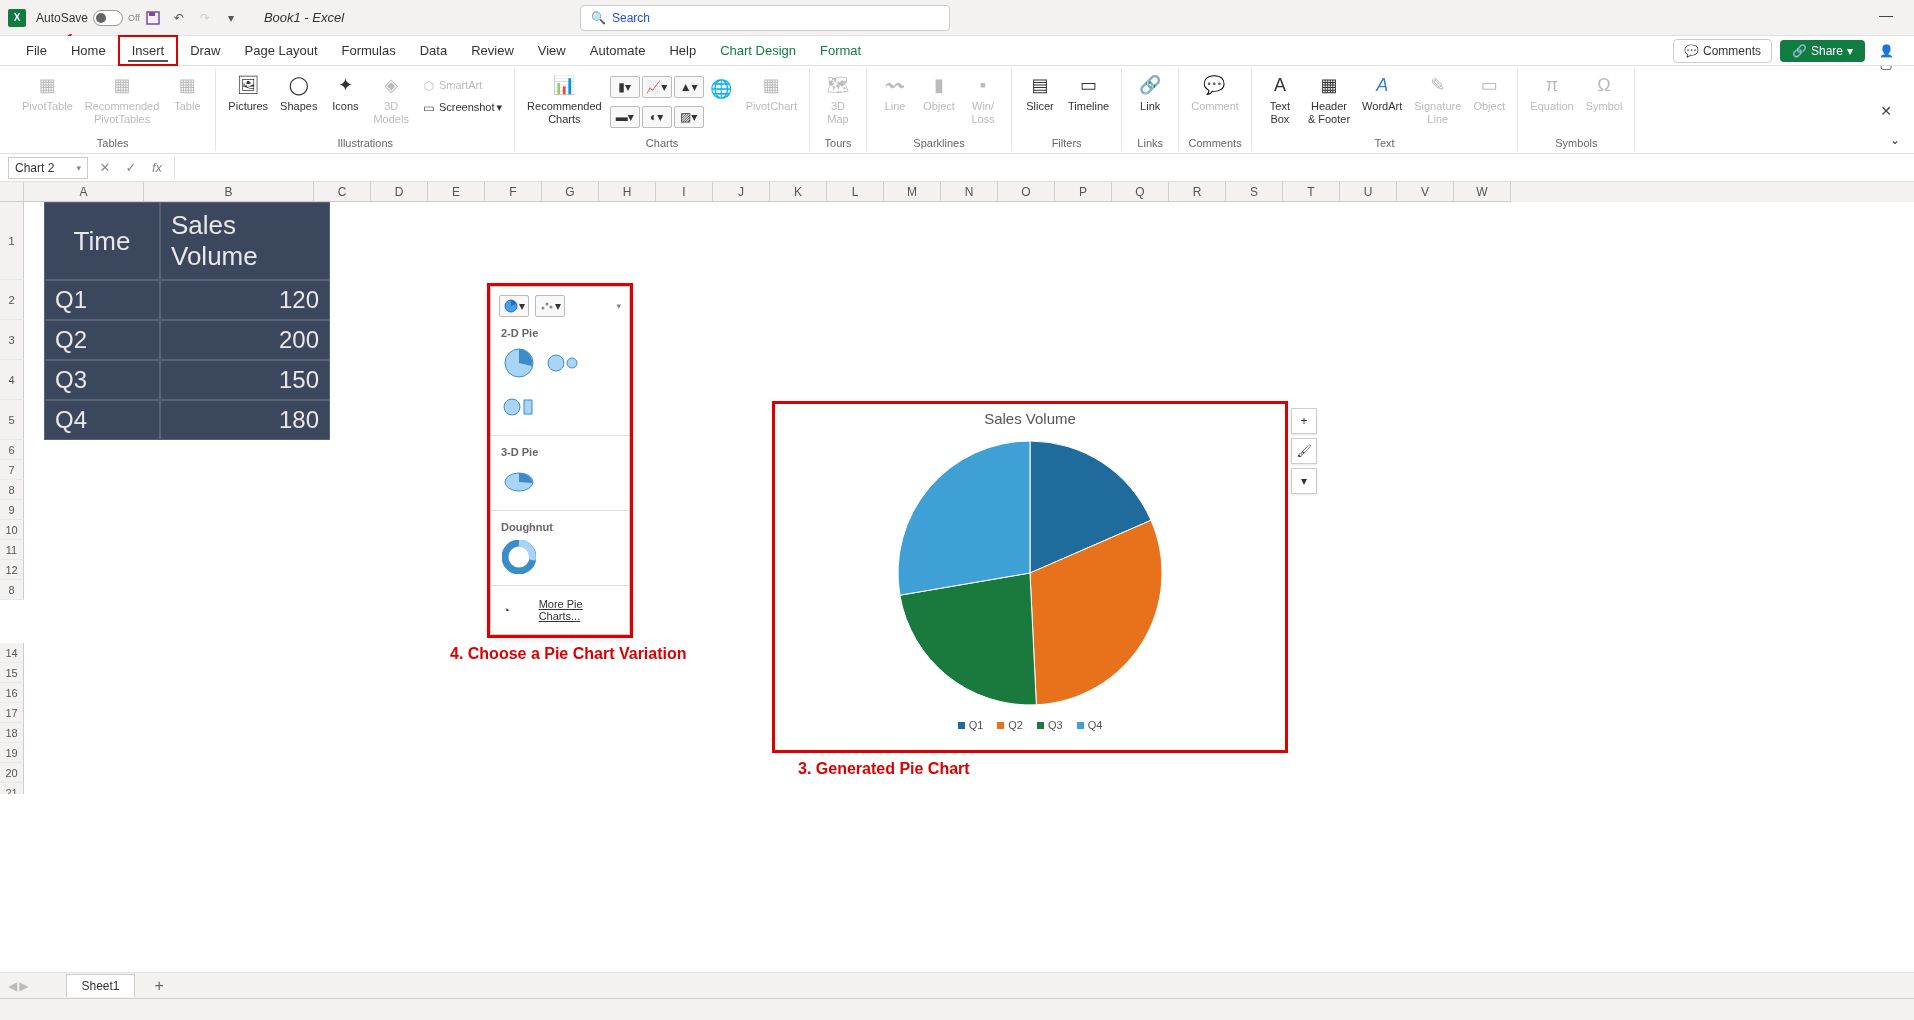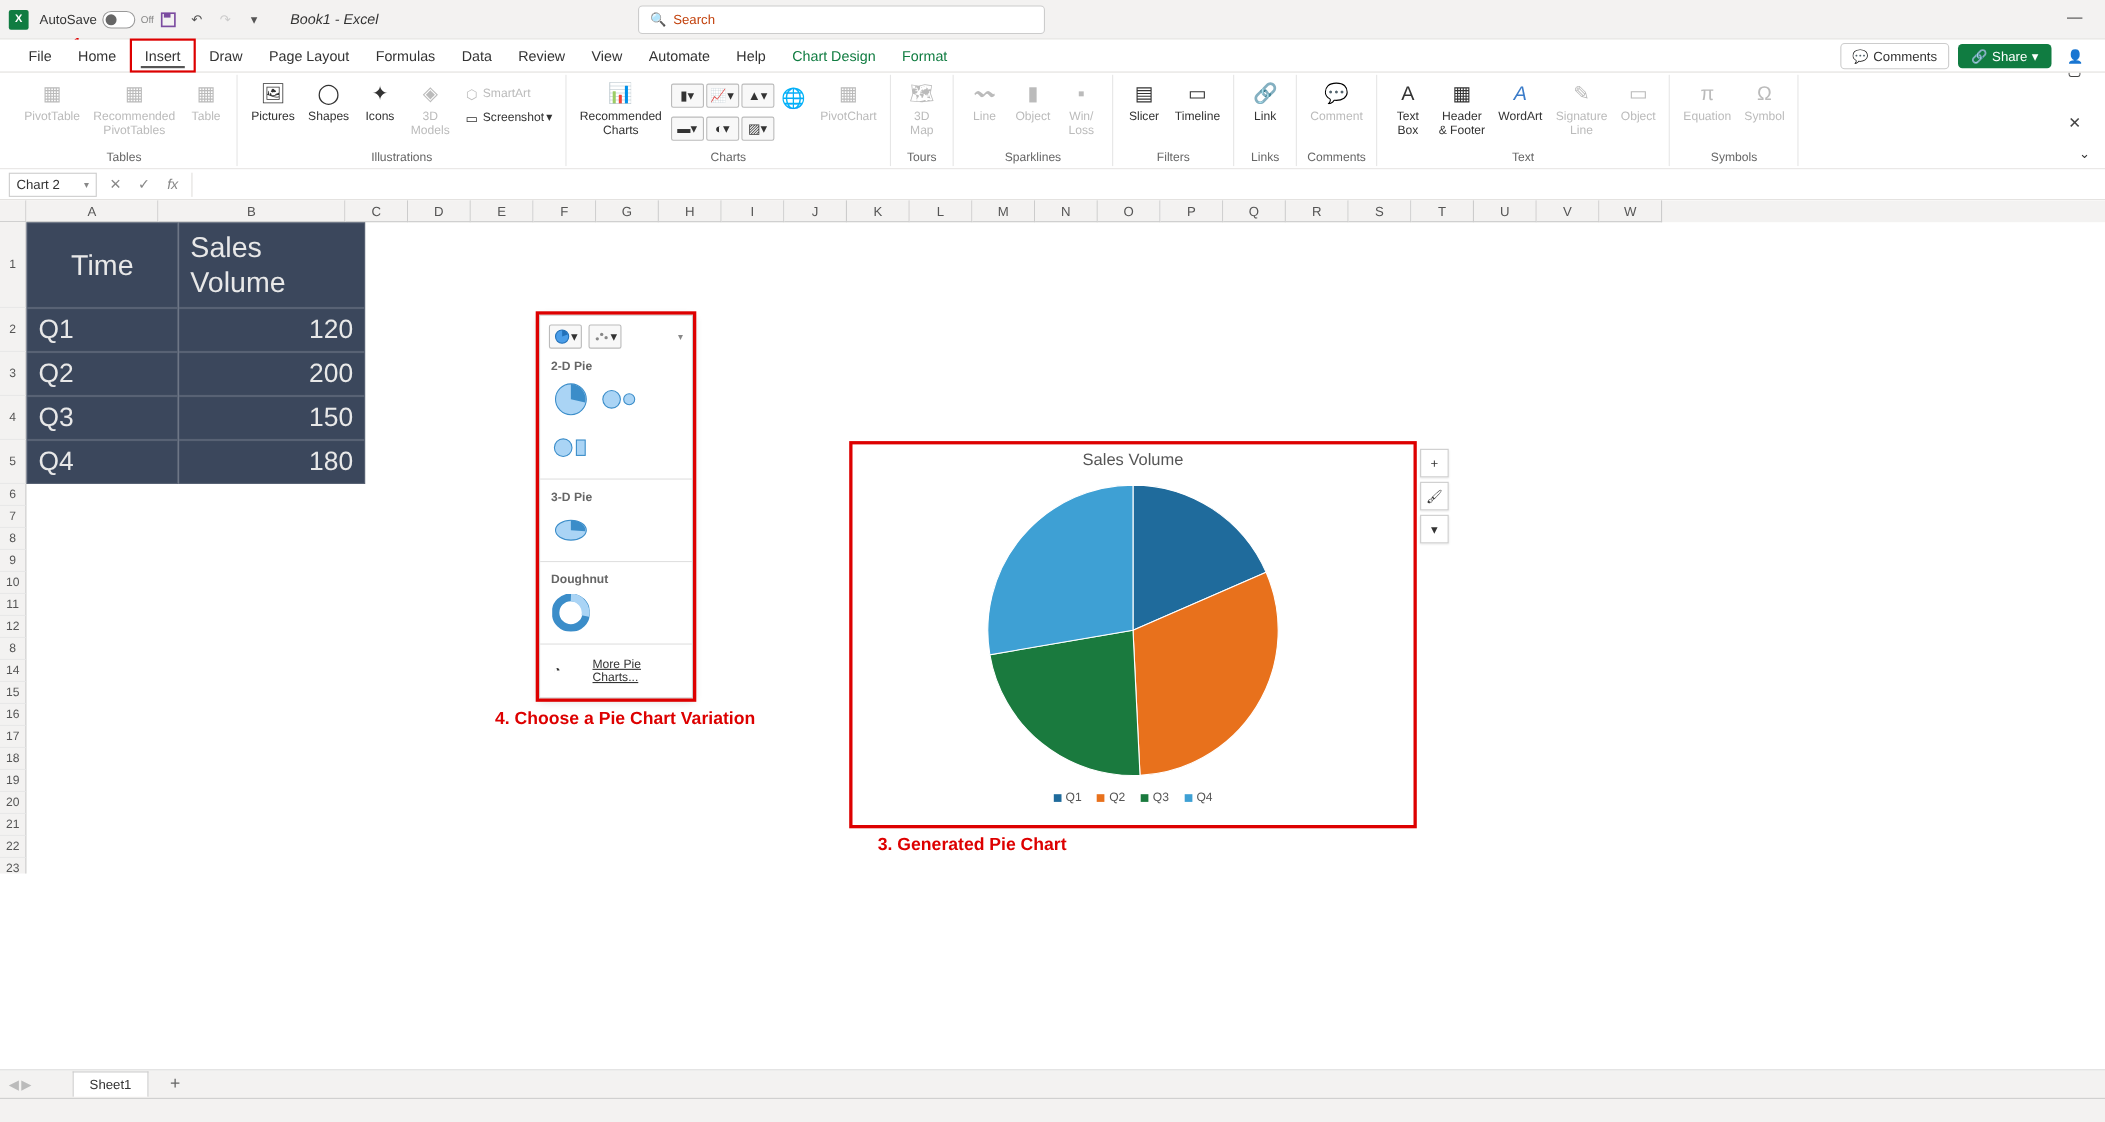--- a/index.html
+++ b/index.html
@@ -42,21 +42,21 @@
 .corner { width:24px; height:20px; border-right:1px solid #ccc; border-bottom:1px solid #ccc; background:#f3f2f1; }
 .col-h { height:20px; border-right:1px solid #ccc; border-bottom:1px solid #ccc; display:flex; align-items:center; justify-content:center; font-size:12px; color:#555; background:#f3f2f1; }
 .row-headers { position:absolute; top:20px; left:0; width:24px; }
 .row-h { width:24px; border-right:1px solid #ccc; border-bottom:1px solid #e8e8e8; display:flex; align-items:center; justify-content:center; font-size:11px; color:#555; background:#f3f2f1; }
 .cells { position:absolute; top:20px; left:24px; right:0; bottom:0; }
 .data-table { position:absolute; top:0; left:0; }
 .dt-header { display:flex; }
 .dt-cell { background:#3b475c; color:#e8e8e8; border:1px solid rgba(255,255,255,0.15); display:flex; align-items:center; font-size:26px; font-weight:300; padding:0 10px; }
 .dt-cell.time-h, .dt-cell.vol-h { height:78px; justify-content:center; }
 .dt-row .dt-cell { height:40px; font-size:24px; }
-.dt-cell.time { width:138px; }
+.dt-cell.time { width:116px;margin-left:20px; }
 .dt-cell.vol { width:170px; justify-content:flex-end; }
 .pie-dropdown { position:absolute; top:104px; left:490px; width:140px; background:#fff; border:1px solid #ccc; box-shadow:0 2px 8px rgba(0,0,0,0.2); z-index:100; outline:3px solid #d00; padding:4px 0; }
 .pd-topbar { display:flex; gap:6px; padding:4px 8px; align-items:center; }
 .mini-btn { width:30px; height:22px; border:1px solid #bbb; background:#f8f8f8; border-radius:2px; display:flex; align-items:center; justify-content:center; }
 .pd-section { padding:6px 10px; }
 .pd-label { font-size:11px; font-weight:bold; color:#666; margin-bottom:6px; }
 .pd-icons { display:flex; gap:8px; flex-wrap:wrap; }
 .chart-ico { width:36px; height:36px; display:flex; align-items:center; justify-content:center; cursor:pointer; }
 .pd-sep { border-top:1px solid #e0e0e0; margin:4px 0; }
 .pd-more { padding:8px 12px; font-size:11px; display:flex; align-items:center; gap:6px; cursor:pointer; }
@@ -92,21 +92,21 @@
         <rect x="2" y="2" width="12" height="12" fill="none" stroke="#7b4ba0" stroke-width="1.5"></rect>
         <rect x="4" y="2" width="6" height="4" fill="#7b4ba0"></rect>
       </svg>
     </div>
   <div class="qat-btn">↶</div>
   <div class="qat-btn" style="color:#ccc;">↷</div>
   <div class="qat-btn">▾</div>
   <div class="doc-title">Book1 - Excel</div>
   <div class="search-box">
     <span style="margin-right:6px;color:#888;">🔍</span>
-    <span style="color:#c2410c;">Search</span>
+    <span style="color:#1d4ed8;">Search</span>
   </div>
   <div class="user-area">
     <span>John</span>
     <div class="avatar">JC</div>
     <div style="color:#666;">✎</div>
     <div class="win-btn">—</div>
     <div class="win-btn">▢</div>
     <div class="win-btn">✕</div>
   </div>
 </div>
@@ -361,21 +361,21 @@
       <div class="row-h" style="height: 40px;">4</div>
       <div class="row-h" style="height: 40px;">5</div>
       <div class="row-h" style="height: 20px;">6</div>
       <div class="row-h" style="height: 20px;">7</div>
       <div class="row-h" style="height: 20px;">8</div>
       <div class="row-h" style="height: 20px;">9</div>
       <div class="row-h" style="height: 20px;">10</div>
       <div class="row-h" style="height: 20px;">11</div>
       <div class="row-h" style="height: 20px;">12</div>
       <div class="row-h" style="height: 20px;">8</div>
-      <div class="row-h" style="height: 20px;">14</div>
+      <div class="row-h" style="height: 20px; margin-top: 43px;">14</div>
       <div class="row-h" style="height: 20px;">15</div>
       <div class="row-h" style="height: 20px;">16</div>
       <div class="row-h" style="height: 20px;">17</div>
       <div class="row-h" style="height: 20px;">18</div>
       <div class="row-h" style="height: 20px;">19</div>
       <div class="row-h" style="height: 20px;">20</div>
       <div class="row-h" style="height: 20px;">21</div>
       <div class="row-h" style="height: 20px;">22</div>
       <div class="row-h" style="height: 20px;">23</div>
     </div>

